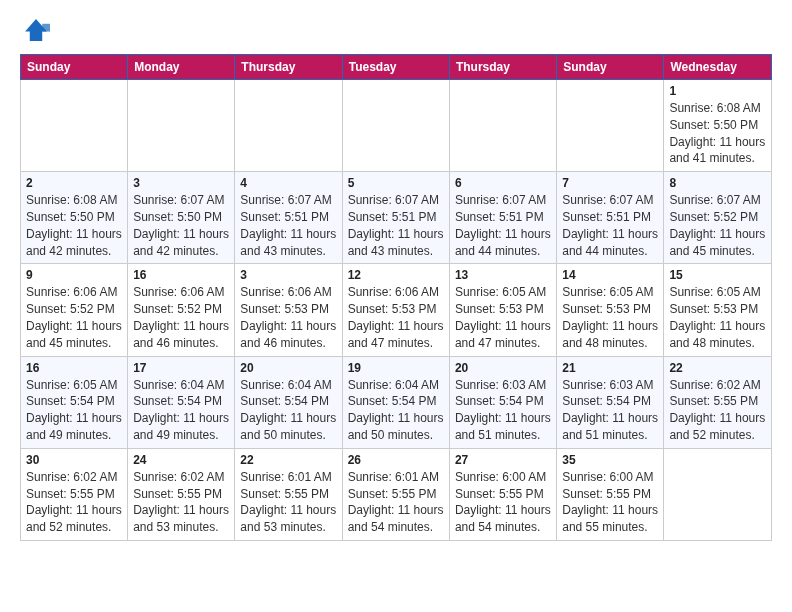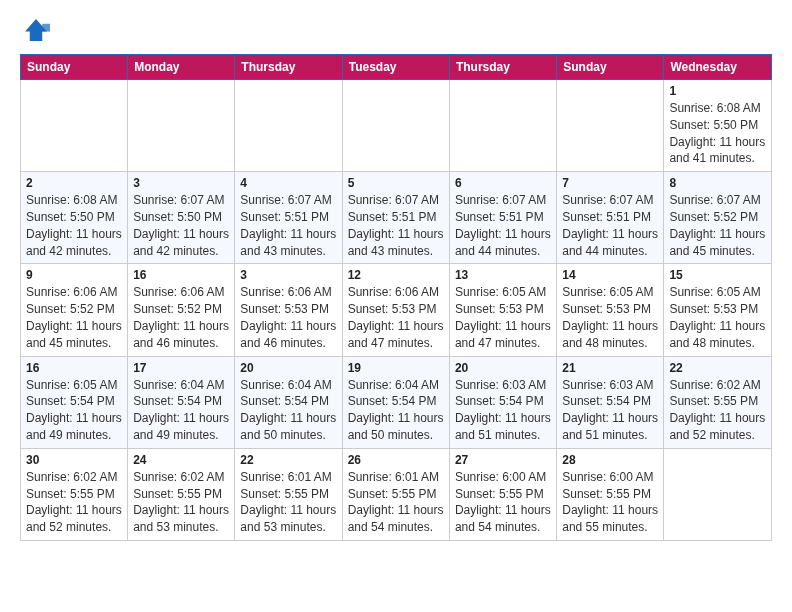--- a/index.html
+++ b/index.html
@@ -319,21 +319,21 @@
 and 54 minutes.</div>
           </td>
           <td>
             <span class="day-num">27</span>
             <div class="day-info" style="white-space: pre-line;">Sunrise: 6:00 AM
 Sunset: 5:55 PM
 Daylight: 11 hours
 and 54 minutes.</div>
           </td>
           <td>
-            <span class="day-num">28</span>
+            <span class="day-num">35</span>
             <div class="day-info" style="white-space: pre-line;">Sunrise: 6:00 AM
 Sunset: 5:55 PM
 Daylight: 11 hours
 and 55 minutes.</div>
           </td>
           <td class="empty-cell"></td>
         </tr>
       </tbody>
   </table>
 </div>

